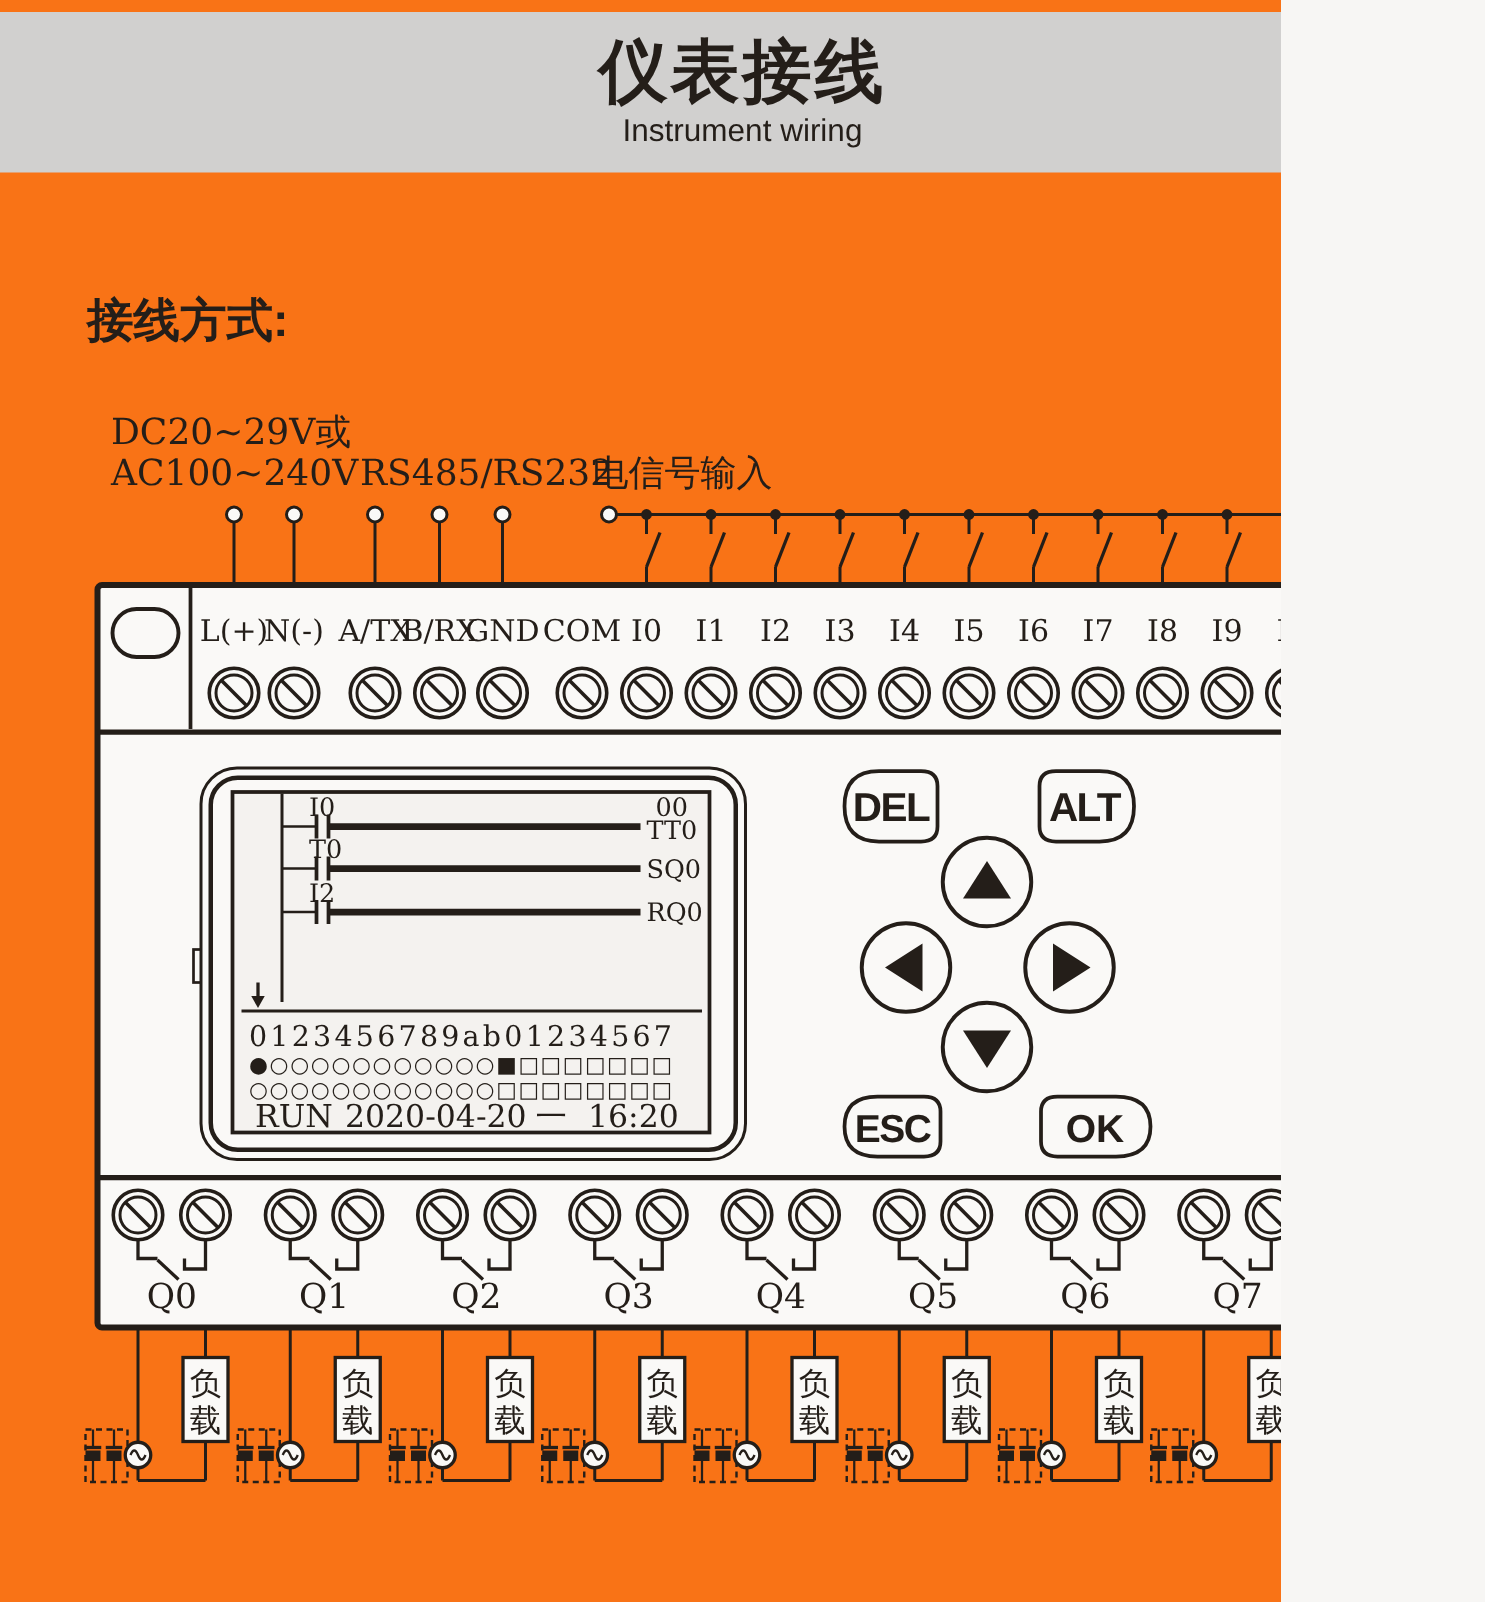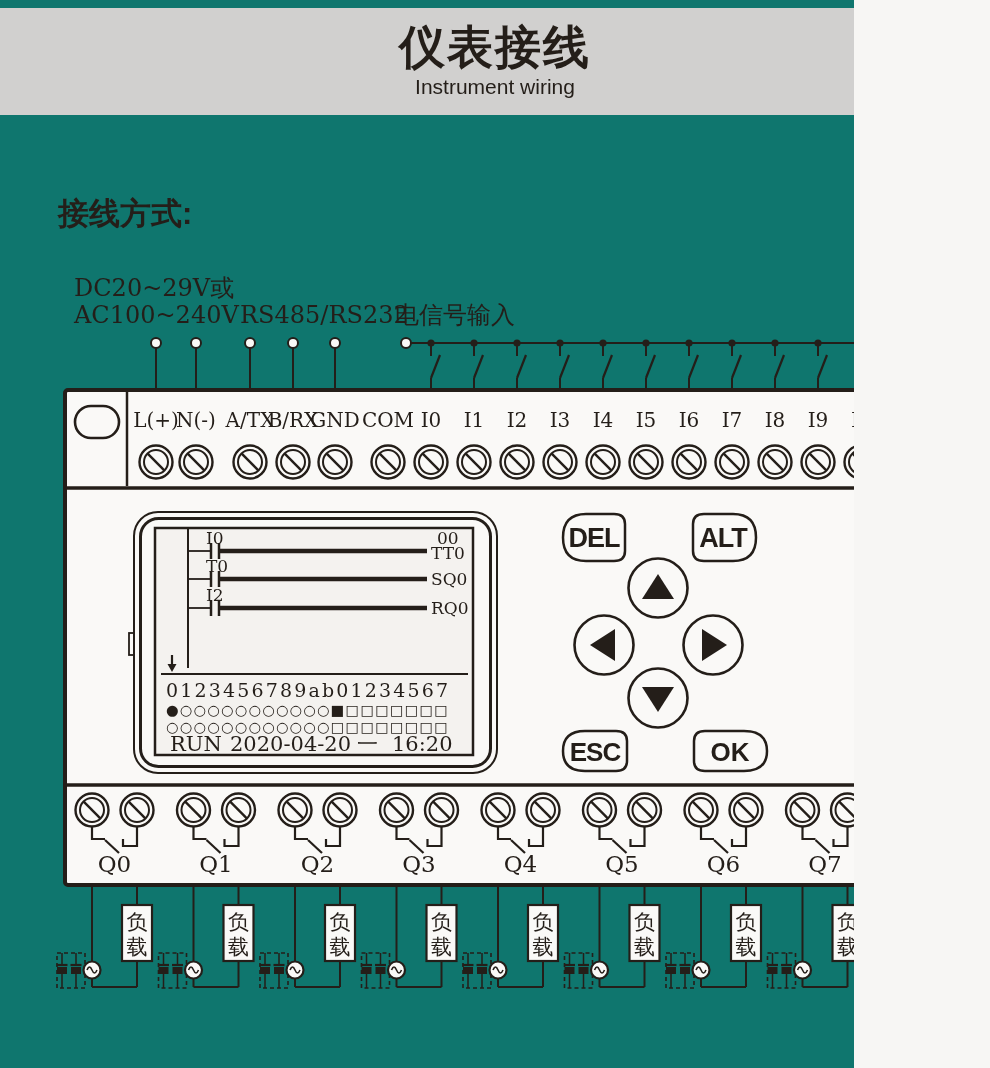--- a/index.html
+++ b/index.html
@@ -1,16 +1,16 @@
 <!DOCTYPE html>
 <html><head>
 <meta charset="utf-8">
 <style>
   html,body{margin:0;padding:0;background:#f7f6f4;}
-  .stage{position:relative;width:854px;height:1068px;background:#0f766e;overflow:hidden;}
+  .stage{position:relative;width:854px;height:1068px;background:#f97316;overflow:hidden;}
   svg{display:block;}
   text{fill:#241e19;}
   .t-serif{font-family:"DejaVu Serif","Liberation Serif",serif;}
   .t-sans{font-family:"Liberation Sans","DejaVu Sans",sans-serif;}
   .t-bold{font-weight:bold;}
   .t-mid{text-anchor:middle;}
 </style>
 </head>
 <body>
 

